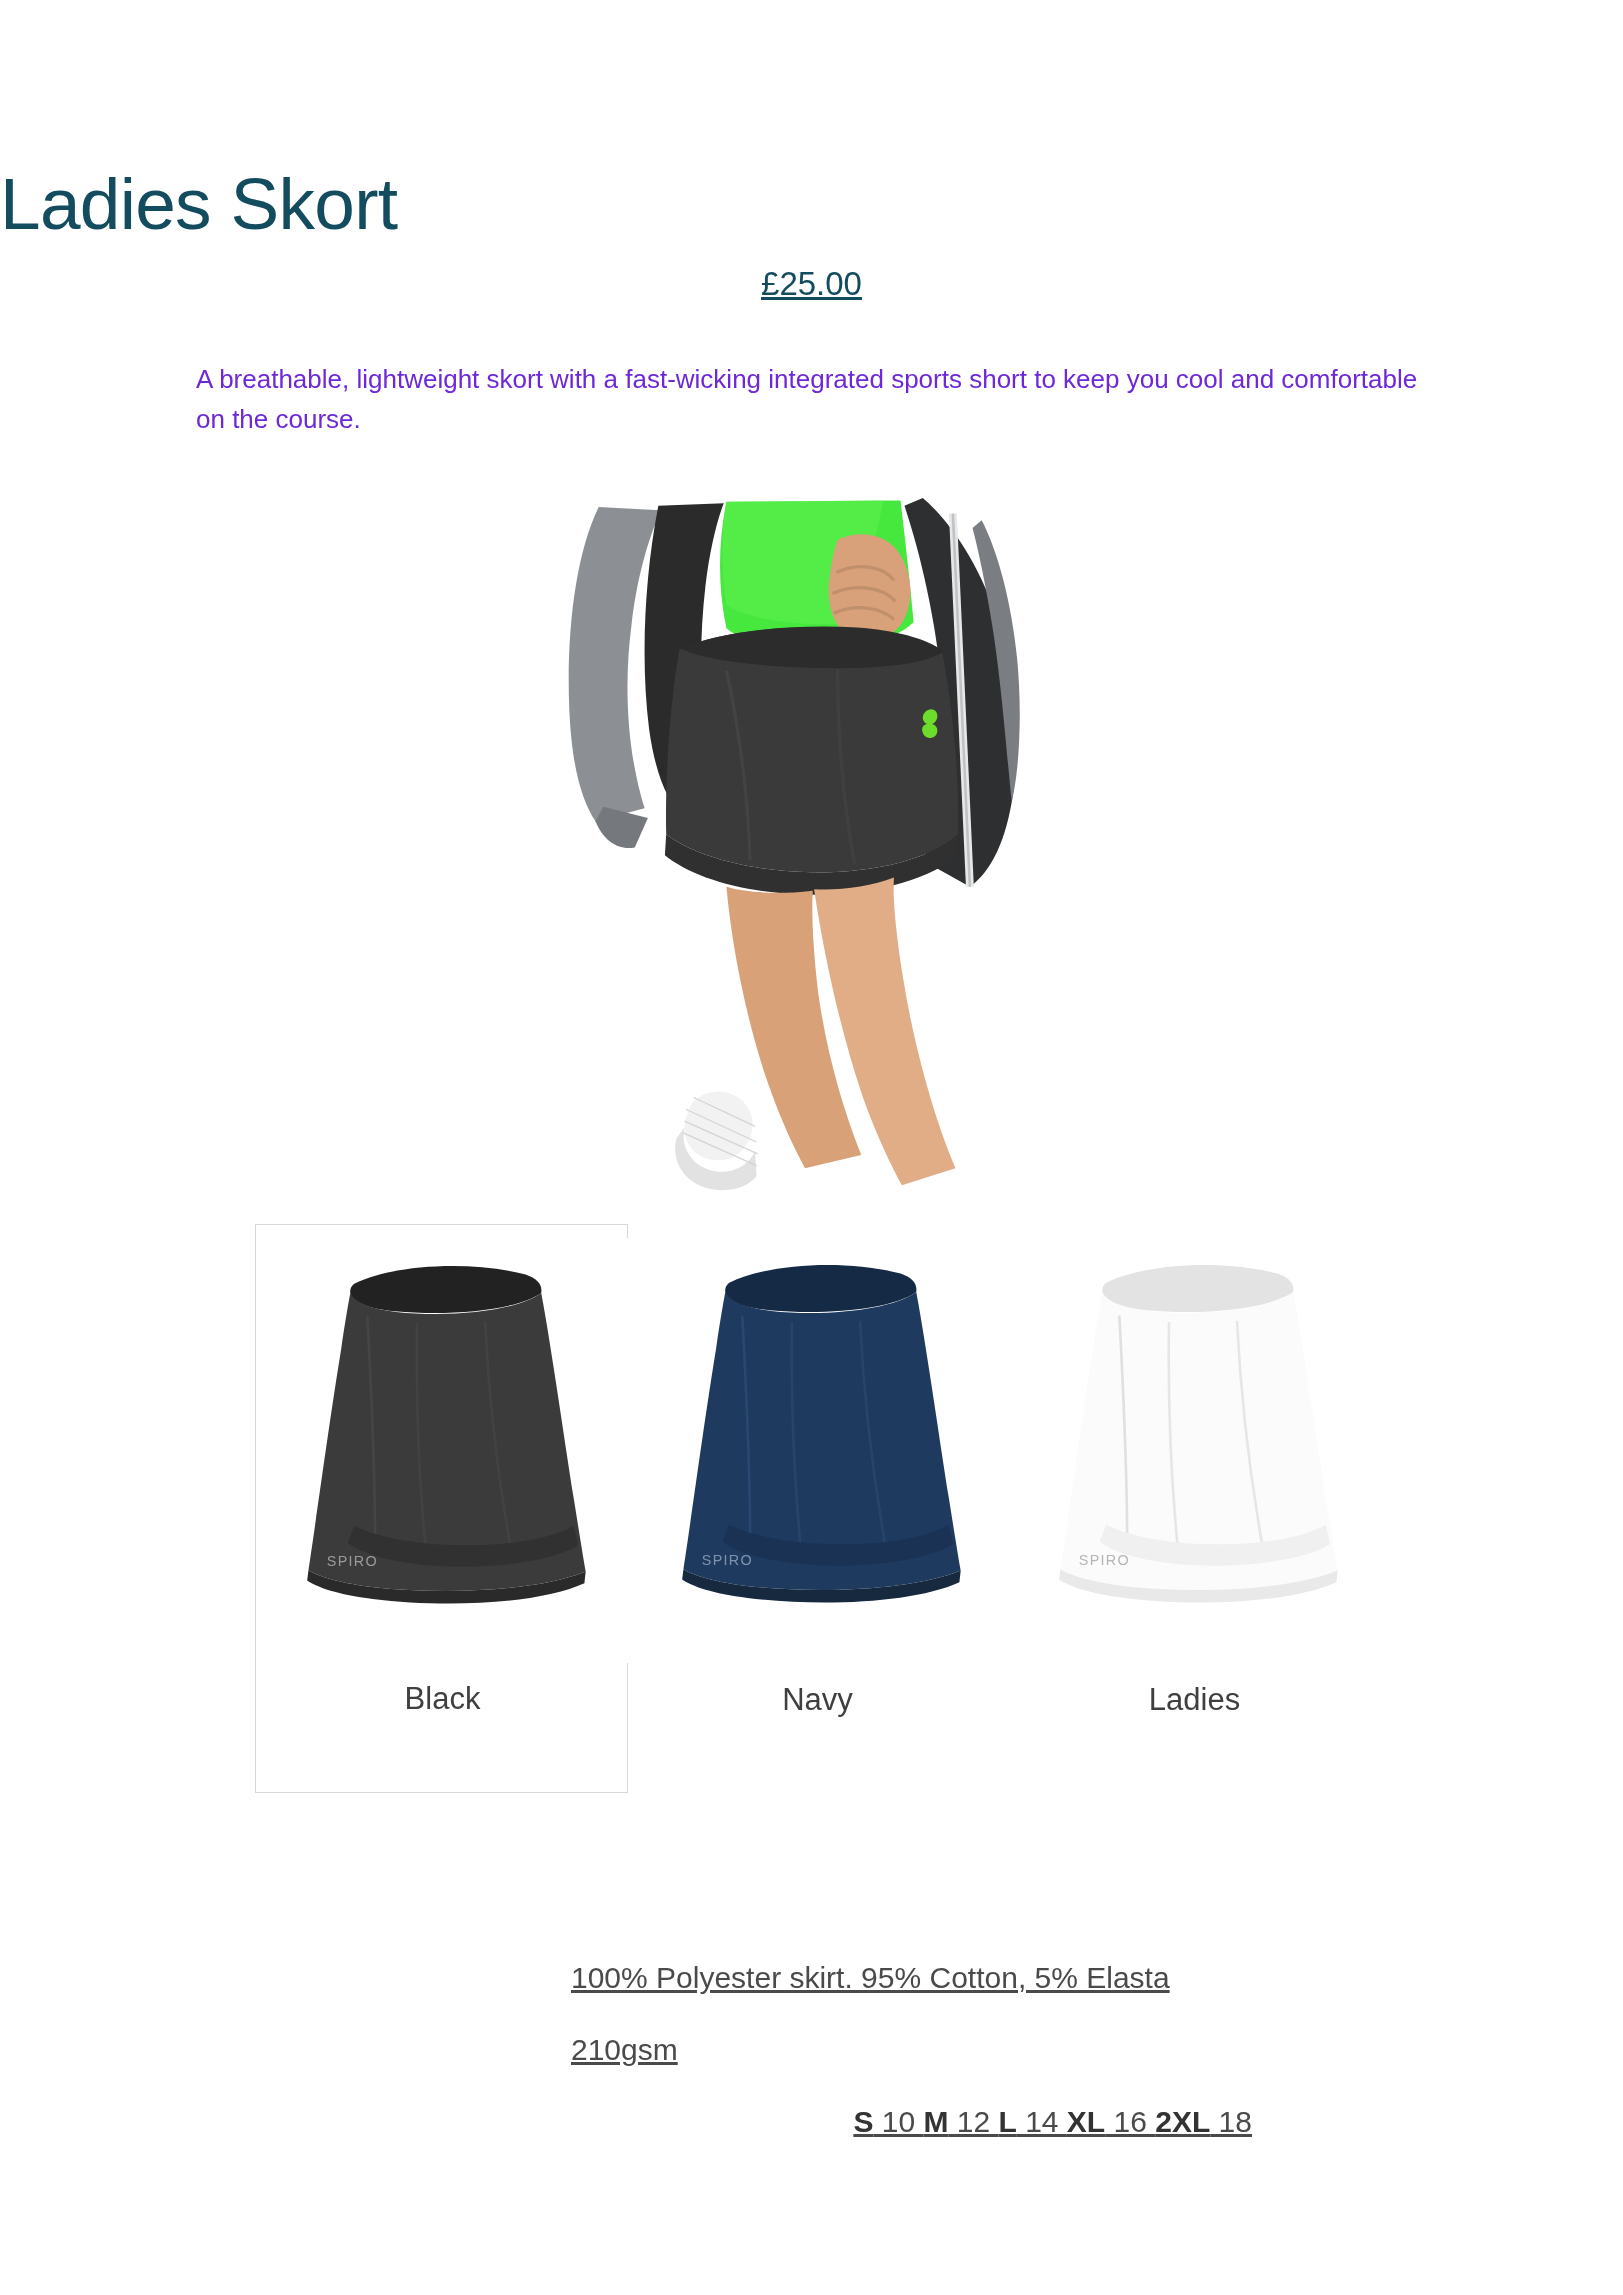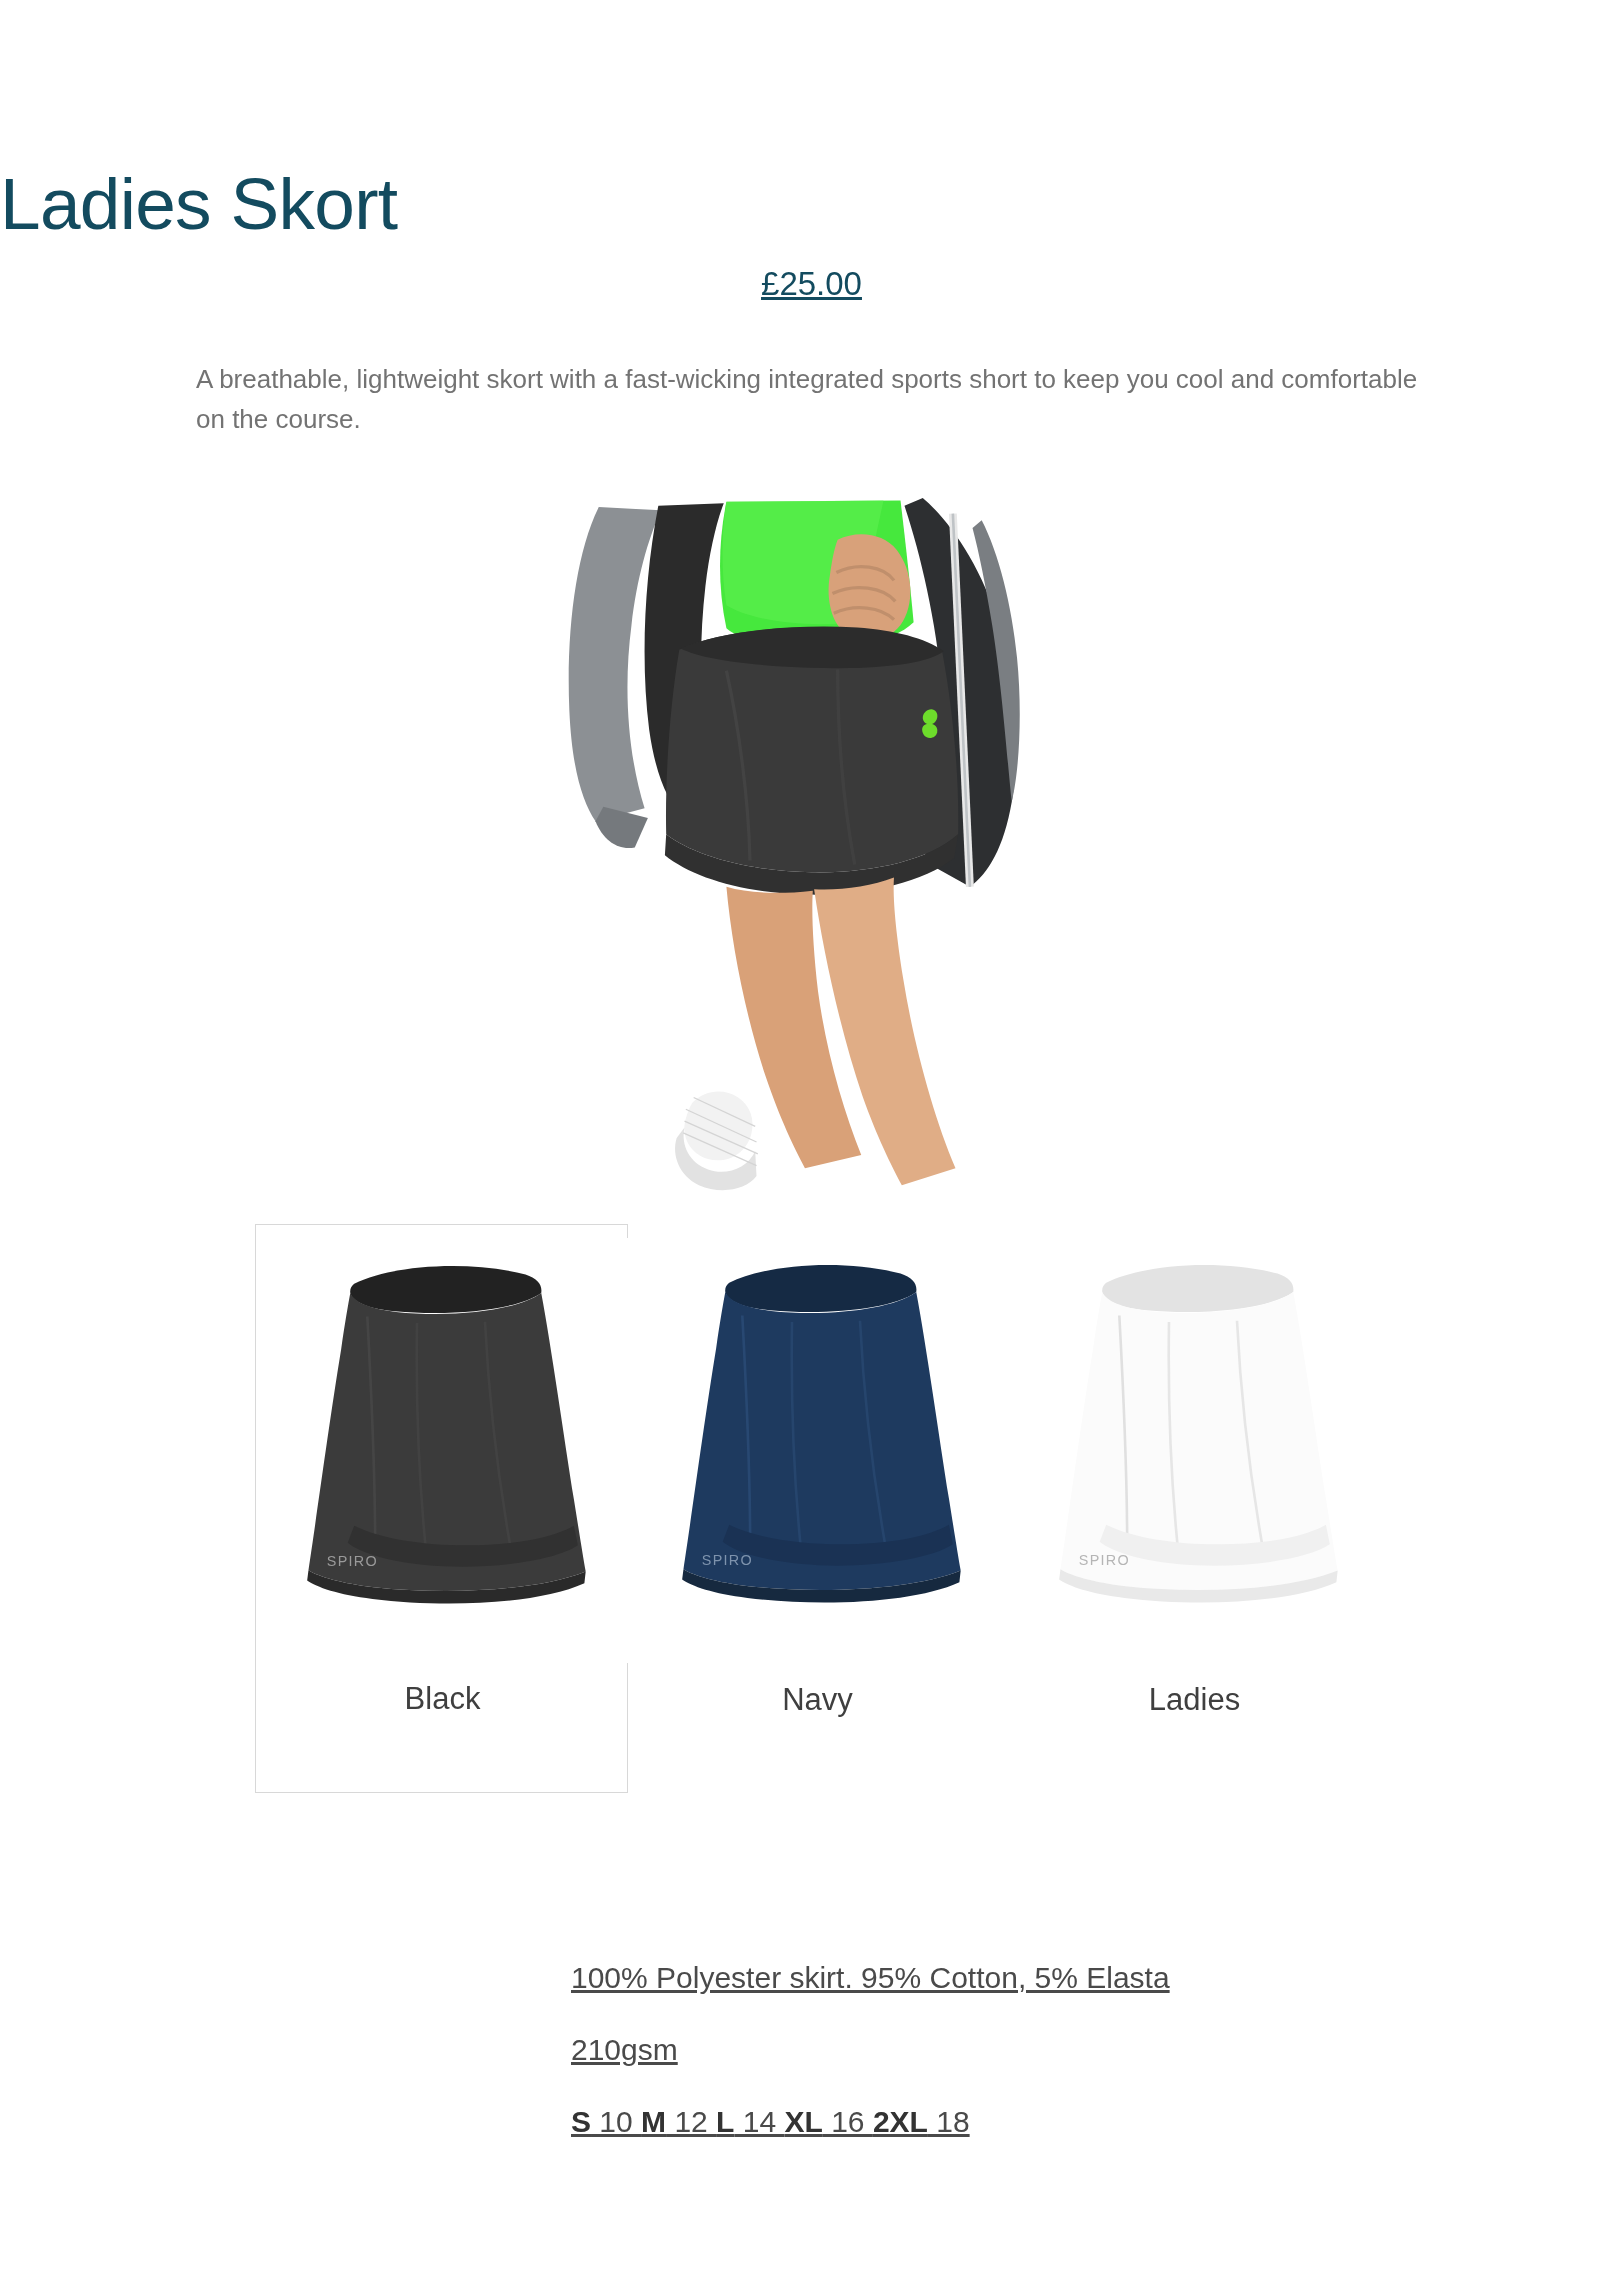--- a/index.html
+++ b/index.html
@@ -45,21 +45,21 @@
     color: #134b5f;
     text-decoration: underline;
   }
   .description {
     position: absolute;
     top: 334px;
     left: 196px;
     width: 1230px;
     font-size: 26px;
     line-height: 1.52;
-    color: #737373;
+    color: #6d28d9;
     font-weight: 400;
   }
 
   
   .hero {
     position: absolute;
     top: 494px;
     left: 530px;
     width: 563px;
     height: 720px;
@@ -116,21 +116,21 @@
   }
   .spec-line {
     font-size: 30px;
     line-height: 1.0;
     margin-bottom: 42px;
     white-space: nowrap;
     color: #4a4a4a;
     font-weight: 400;
     text-decoration: underline;
   }
-  .spec-line:last-child { margin-bottom: 8px; }
+  .spec-line:last-child { margin-bottom: 8px; text-align: right; }
   .spec-line b { font-weight: 700; color: #333; }
 </style>
 </head>
 <body>
 
 <div class="page">
 
   <h1 class="title">Ladies Skort</h1>
 
   <div class="price">£25.00</div>

